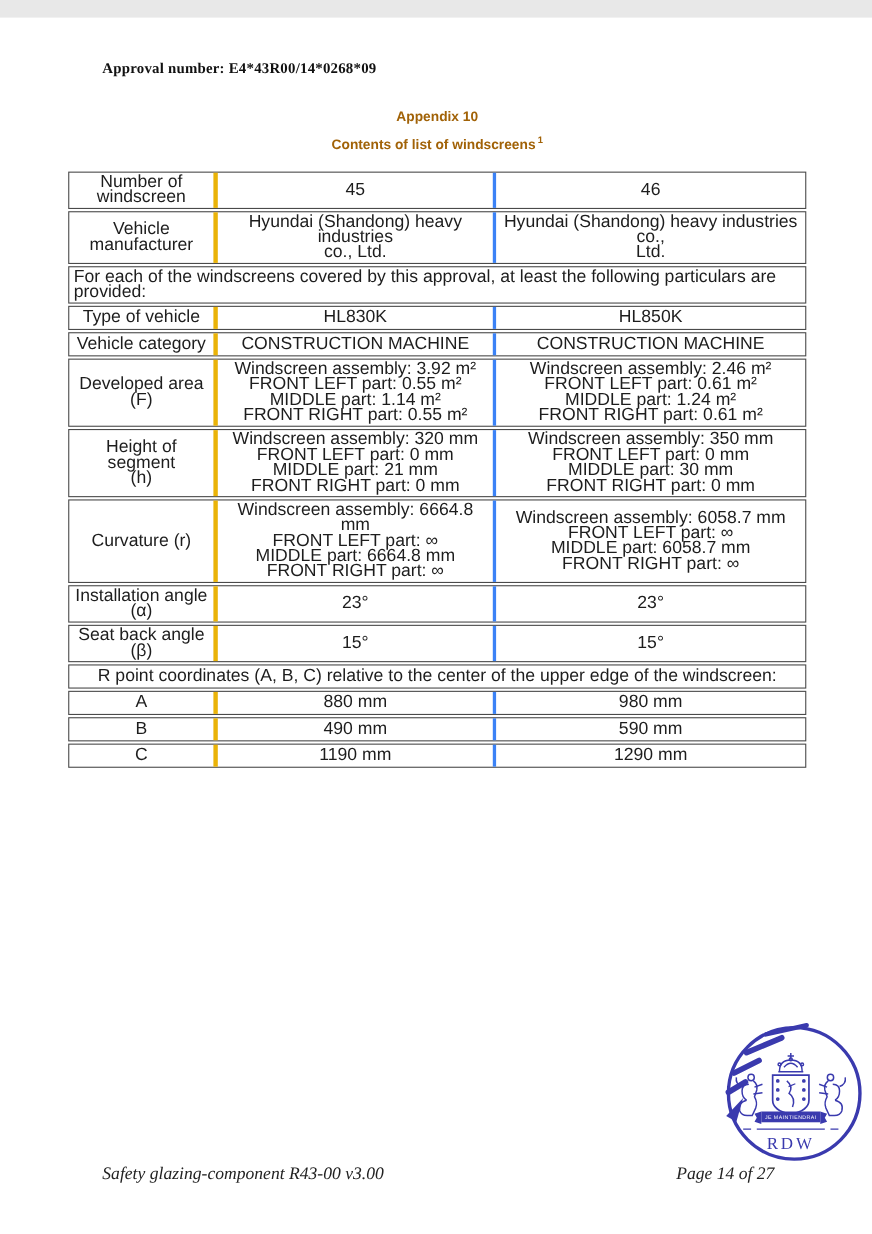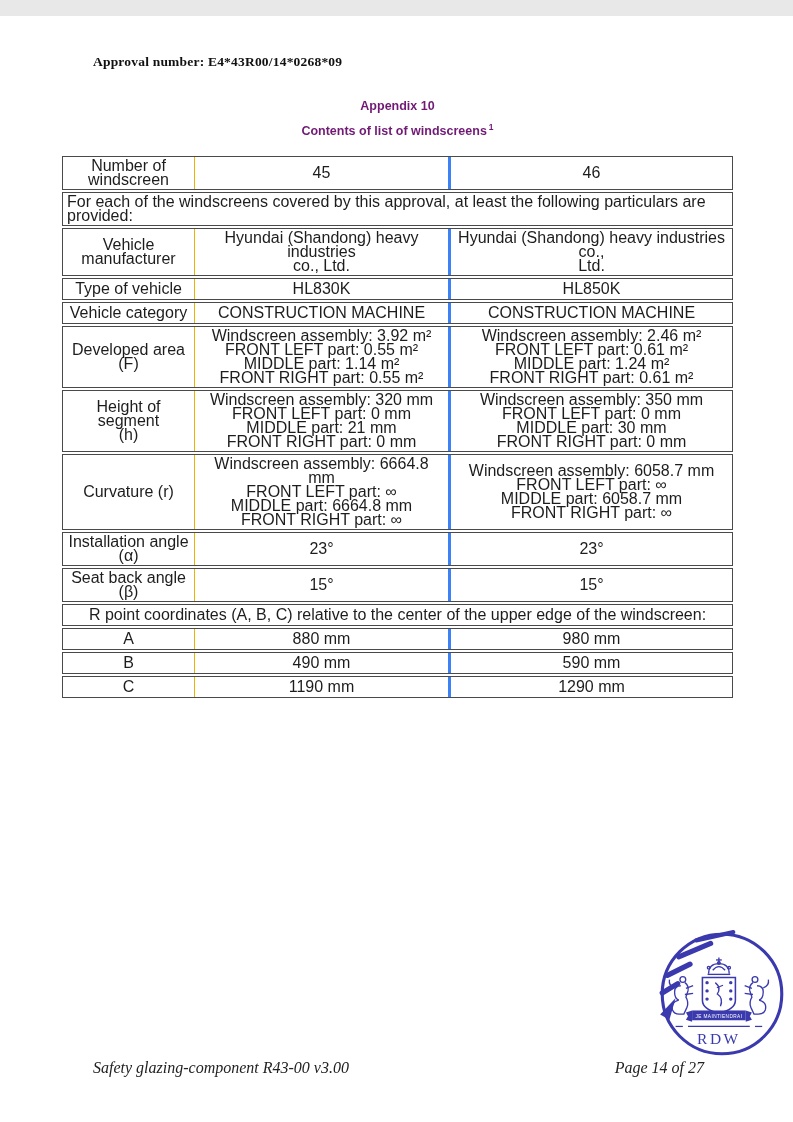--- a/index.html
+++ b/index.html
@@ -5,37 +5,37 @@
   html,body{margin:0;padding:0;background:#e8e8e8;}
   .page{
     position:relative;width:793px;height:1122px;margin:16px auto;background:#ffffff;
     font-family:"Liberation Sans",sans-serif;color:#1d1d1d;overflow:hidden;
   }
   .approval-line{
     position:absolute;left:93px;top:38px;
     font-family:"Liberation Serif",serif;font-weight:bold;font-size:13.5px;letter-spacing:.2px;
     color:#111;
   }
-  .title-block{position:absolute;left:62px;width:671px;text-align:center;font-weight:bold;font-size:12.5px;color:#701a75;}
+  .title-block{position:absolute;left:62px;width:671px;text-align:center;font-weight:bold;font-size:12.5px;color:#a16207;}
   .title-appendix{top:83px;}
   .title-subtitle{top:106px;}
   .title-subtitle sup{font-size:8.5px;vertical-align:super;margin-left:2px;}
 
   .wtable{position:absolute;left:62px;top:140px;width:671px;}
   .trow{
     display:flex;border:1px solid #4a4a4a;margin-bottom:2px;
     box-sizing:border-box;background:#fff;min-height:22px;
   }
   .cell{
     box-sizing:border-box;padding:2px 4px;line-height:14px;font-size:16px;
     display:flex;align-items:center;justify-content:center;text-align:center;
     white-space:pre-line;color:#1d1d1d;
   }
   .c1{flex:0 0 131px;}
-  .c2{flex:0 0 254px;border-left:1px solid #eab308;}
+  .c2{flex:0 0 254px;border-left:4px solid #eab308;}
   .c3{flex:1 1 auto;border-left:3px solid #3b82f6;}
   .span-row .cell{flex:1 1 auto;justify-content:flex-start;text-align:left;border-left:none;}
   .span-row.centered .cell{justify-content:center;text-align:center;}
 
   .footer{
     position:absolute;left:93px;right:89px;top:1043px;
     display:flex;justify-content:space-between;
     font-family:"Liberation Serif",serif;font-style:italic;font-size:16px;color:#222;
   }
   .stamp{position:absolute;left:657px;top:912px;width:130px;height:134px;}
@@ -55,33 +55,33 @@
     <span>Contents of list of windscreens</span><sup>1</sup>
   </div>
 
   <div class="wtable">
 
     <div class="trow">
       <div class="cell c1">Number of
 windscreen</div>
       <div class="cell c2">45</div>
       <div class="cell c3">46</div>
-    </div>
-
-    <div class="trow span-row">
-      <div class="cell">For each of the windscreens covered by this approval, at least the following particulars are provided:</div>
     </div>
 
     <div class="trow">
       <div class="cell c1">Vehicle
 manufacturer</div>
       <div class="cell c2">Hyundai (Shandong) heavy industries
 co., Ltd.</div>
       <div class="cell c3">Hyundai (Shandong) heavy industries co.,
 Ltd.</div>
+    </div>
+
+    <div class="trow span-row">
+      <div class="cell">For each of the windscreens covered by this approval, at least the following particulars are provided:</div>
     </div>
 
     <div class="trow">
       <div class="cell c1">Type of vehicle</div>
       <div class="cell c2">HL830K</div>
       <div class="cell c3">HL850K</div>
     </div>
 
     <div class="trow">
       <div class="cell c1">Vehicle category</div>

